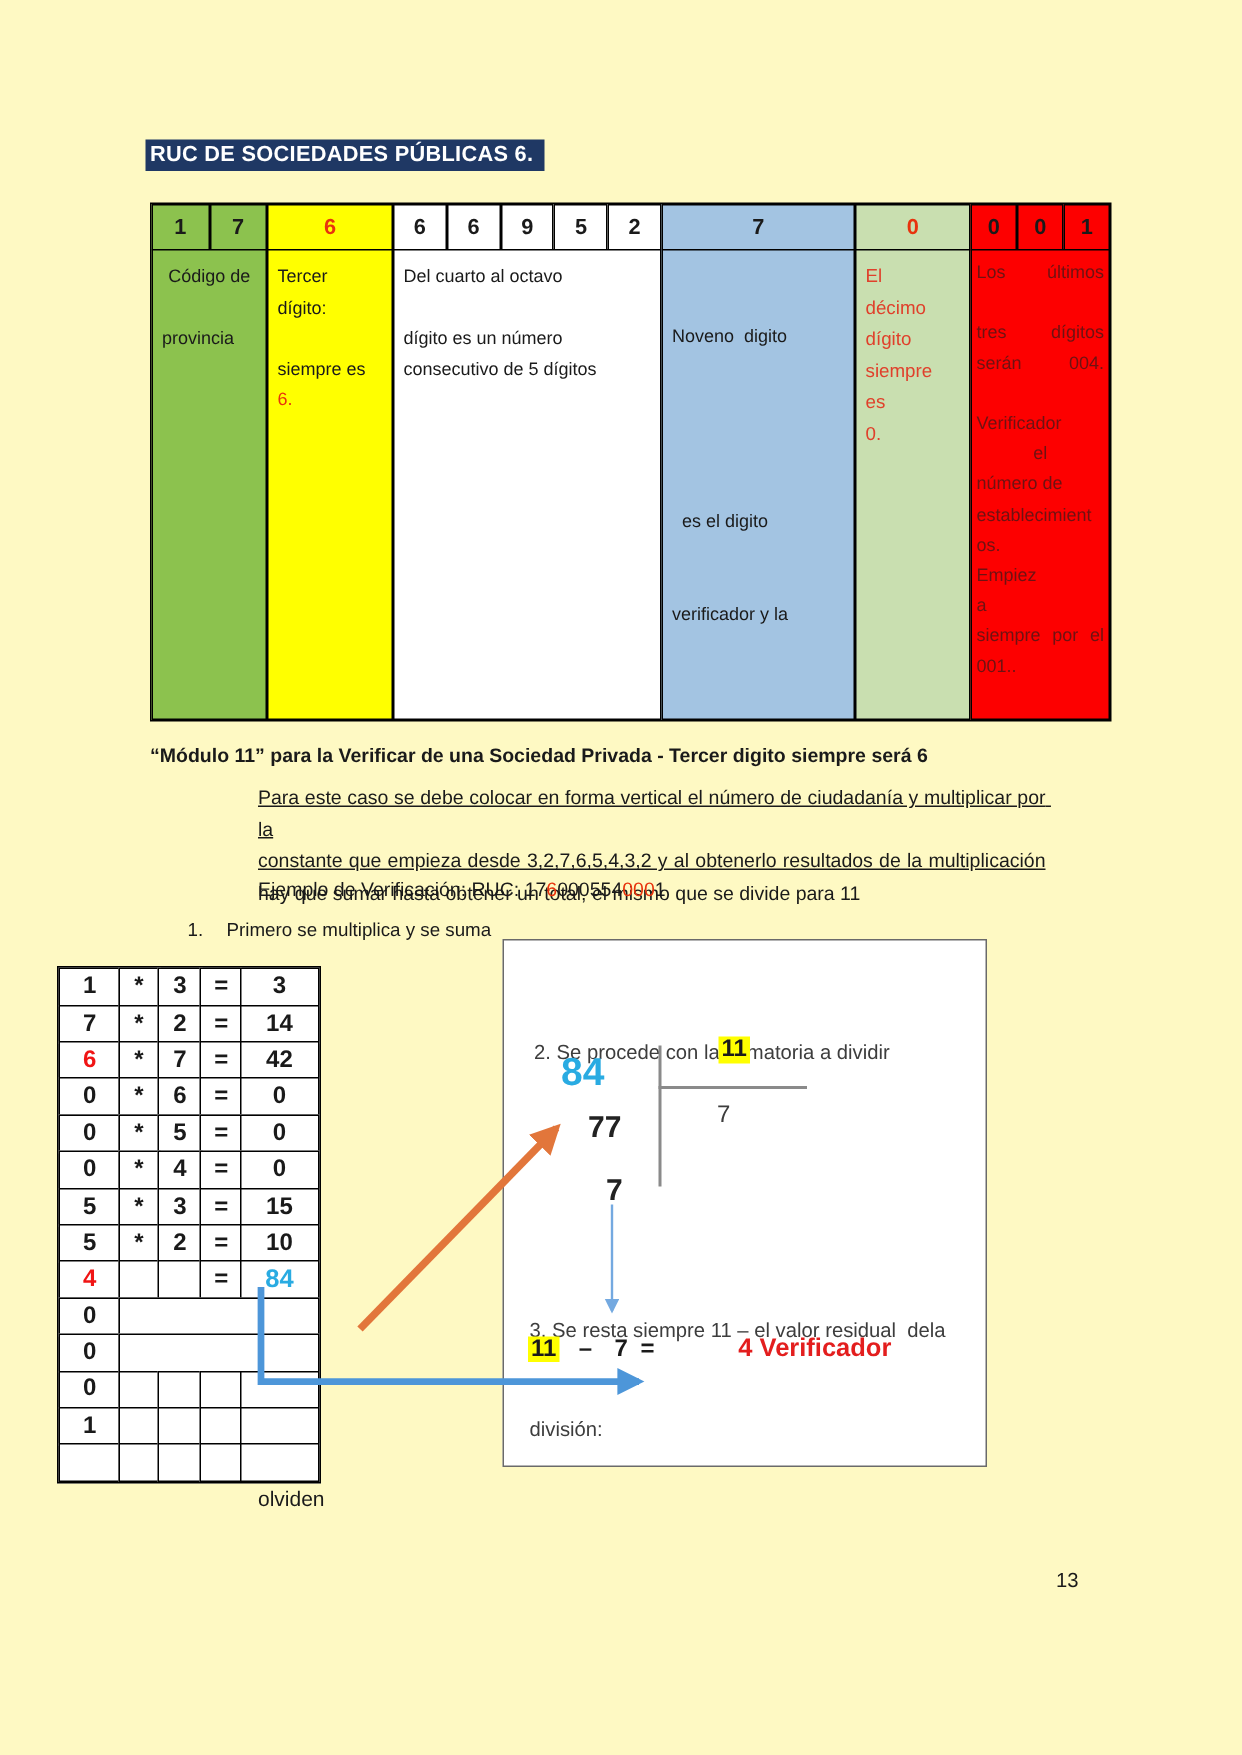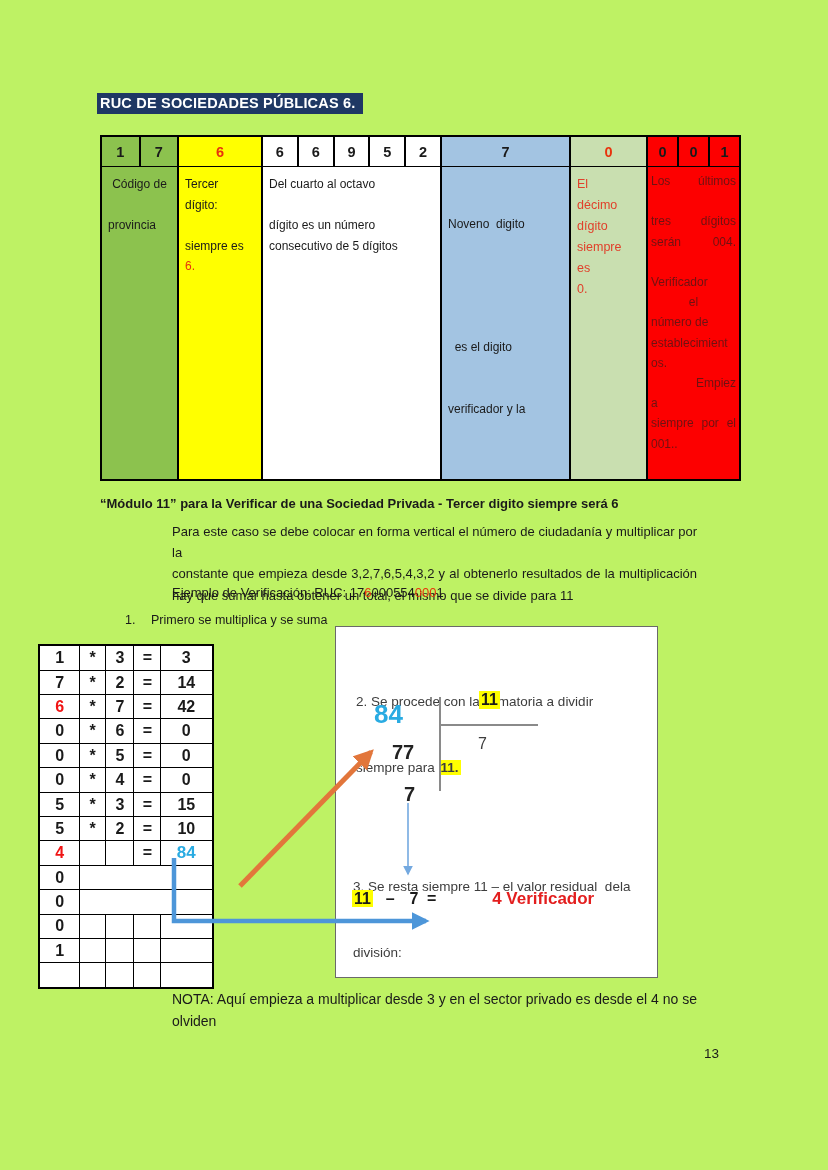--- a/index.html
+++ b/index.html
@@ -1,19 +1,19 @@
 <!DOCTYPE html>
 <html><head>
 <meta charset="utf-8">
 <style>
   * { margin:0; padding:0; box-sizing:border-box; }
   html,body { background:#e8e8e8; }
   .page {
     position:relative; width:828px; height:1170px; margin:0 auto;
-    background:#bef264; overflow:hidden;
+    background:#fef9c3; overflow:hidden;
     font-family:"Liberation Sans", sans-serif; color:#1a1a1a;
   }
   .abs { position:absolute; }
   .ln { white-space:pre-wrap; }
   .ln:empty::before { content:"\00a0"; }
 
   
   .doc-title {
     left:97px; top:93px; background:#1f3864; color:#ffffff;
     font-size:14.5px; font-weight:bold; padding:2px 7px 3px 3px; letter-spacing:0.2px;
@@ -38,27 +38,27 @@
   .bg-yellow { background:#ffff00; }
   .bg-white { background:#ffffff; }
   .bg-blue { background:#a3c4e2; }
   .bg-pgreen { background:#c9dfb0; }
   .bg-red { background:#fd0000; }
   .t-red { color:#e8330d; }
   .bd-pgreen { color:#e0402b; font-size:12.5px; line-height:21px; }
   .bd-red { color:#6e1212; font-size:12px; line-height:20.2px; padding:4px 3px; }
   .jb { text-align:justify; text-align-last:justify; }
   .ctr { text-align:center; }
-  .rgt { text-align:right; }
+  .rgt { text-align:left; }
   .bd-blue .ln { line-height:21.5px;margin-top:40px; }
 
   
   .mod-heading { left:100px; top:496px; font-size:13px; font-weight:bold; white-space:pre; }
   .mod-para { left:172px; top:521px; width:525px; font-size:13px; line-height:21.2px; }
-  .mod-para .ln.just { text-align:justify; text-align-last:justify; }
+  .mod-para .ln.just { text-align:justify; text-align-last:justify;text-decoration:underline; }
   .example-line { left:172px; top:585px; font-size:13px; white-space:pre; }
   .step1-line { left:125px; top:613px; font-size:12.5px; }
   .step1-line .num { display:inline-block; width:26px; }
 
   
   .mult-table { left:38px; top:644px; width:176px; border:2px solid #000; background:#fff; }
   .mrow { display:flex; height:24.4px; }
   .mc {
     border:1.6px solid #000; margin:-0.8px; display:flex; align-items:center; justify-content:center;
     font-size:16px; font-weight:bold; background:#fff;
@@ -294,21 +294,20 @@
         <div class="mc mc1"></div>
         <div class="mc mc2"></div>
         <div class="mc mc3"></div>
         <div class="mc mc4"></div>
     </div>
   </div>
 
   <div class="abs proc-box">
     <div class="inner step2">
       <div class="ln">2. Se procede con la sumatoria a dividir</div>
-      <div class="ln"><span>siempre para </span><span class="hl">11.</span></div>
     </div>
     <div class="inner dividend">84</div>
     <div class="inner div-vline"></div>
     <div class="inner div-hline"></div>
     <div class="inner divisor hl">11</div>
     <div class="inner quotient">7</div>
     <div class="inner product">77</div>
     <div class="inner residual">7</div>
     <div class="inner step3">
       <div class="ln">3. Se resta siempre 11 – el valor residual  dela</div>
@@ -328,18 +327,17 @@
       <marker id="ah-lblue" markerWidth="8" markerHeight="8" refX="5" refY="3" orient="auto">
         <path d="M0,0 L6,3 L0,6 Z" fill="#74a9e0"></path>
       </marker>
     </defs>
     <line x1="240" y1="886" x2="371" y2="752" stroke="#e2763b" stroke-width="5" marker-end="url(#ah-orange)"></line>
     <line x1="408" y1="803" x2="408" y2="874" stroke="#74a9e0" stroke-width="1.6" marker-end="url(#ah-lblue)"></line>
     <polyline points="174,858 174,921 426,921" fill="none" stroke="#4d96d9" stroke-width="4.5" marker-end="url(#ah-blue)"></polyline>
   </svg>
 
   <div class="abs nota">
-    <div class="ln">NOTA: Aquí empieza a multiplicar desde 3 y en el sector privado es desde el 4 no se</div>
     <div class="ln">olviden</div>
   </div>
   <div class="abs page-num">13</div>
 
 </div>
 
 </body></html>

